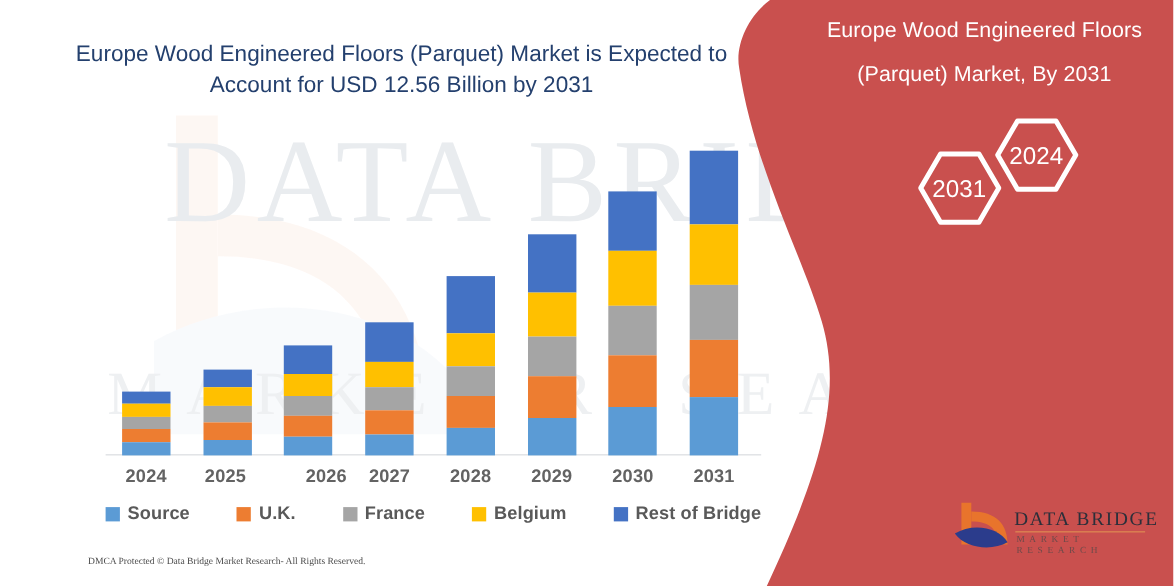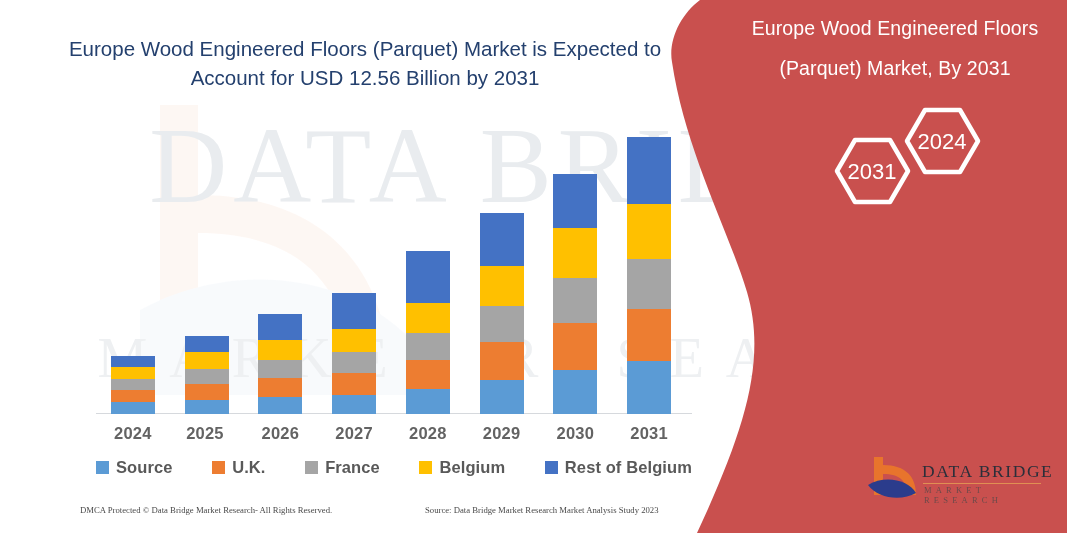--- a/index.html
+++ b/index.html
@@ -179,21 +179,21 @@
           <div class="seg" style="height: 67px; background: rgb(68, 114, 196);"></div>
           <div class="seg" style="height: 55px; background: rgb(255, 192, 0);"></div>
           <div class="seg" style="height: 50px; background: rgb(165, 165, 165);"></div>
           <div class="seg" style="height: 52px; background: rgb(237, 125, 49);"></div>
           <div class="seg" style="height: 53px; background: rgb(91, 155, 213);"></div>
         </div>
       </div>
     <div class="xlabels" id="xlabels">
         <div class="xlab" style="left: 1.875px;">2024</div>
         <div class="xlab" style="left: 74px;">2025</div>
-        <div class="xlab" style="left: 149.375px;">2026</div>
+        <div class="xlab" style="left: 149.375px; text-align: right;">2026</div>
         <div class="xlab" style="left: 223.125px;">2027</div>
         <div class="xlab" style="left: 296.875px;">2028</div>
         <div class="xlab" style="left: 370.625px;">2029</div>
         <div class="xlab" style="left: 444.375px;">2030</div>
         <div class="xlab" style="left: 518.125px;">2031</div>
       </div>
     <div class="legend" id="legend">
         <div class="lg-item">
           <span class="lg-swatch" style="background: rgb(91, 155, 213);"></span>
           <span class="lg-label">Source</span>
@@ -205,28 +205,27 @@
         <div class="lg-item">
           <span class="lg-swatch" style="background: rgb(165, 165, 165);"></span>
           <span class="lg-label">France</span>
         </div>
         <div class="lg-item">
           <span class="lg-swatch" style="background: rgb(255, 192, 0);"></span>
           <span class="lg-label">Belgium</span>
         </div>
         <div class="lg-item">
           <span class="lg-swatch" style="background: rgb(68, 114, 196);"></span>
-          <span class="lg-label">Rest of Belgium</span>
+          <span class="lg-label">Rest of Bridge</span>
         </div>
       </div>
   </div>
 
   <div class="footer">
     <div class="f-left">DMCA Protected © Data Bridge Market Research-  All Rights Reserved.</div>
-    <div class="f-right">Source: Data Bridge Market Research  Market Analysis Study 2023</div>
   </div>
 
   <div class="panel">
     <svg width="400" height="533" viewBox="0 0 400 533">
       <path d="M33 0 L400 0 L400 533 L30 533 C78 430 100 360 80 292 C62 232 18 150 5 62 C1 40 14 14 33 0 Z" fill="#C9504E"></path>
     </svg>
   </div>
 
   <div class="panel-title">Europe Wood Engineered Floors (Parquet) Market, By 2031</div>
 

